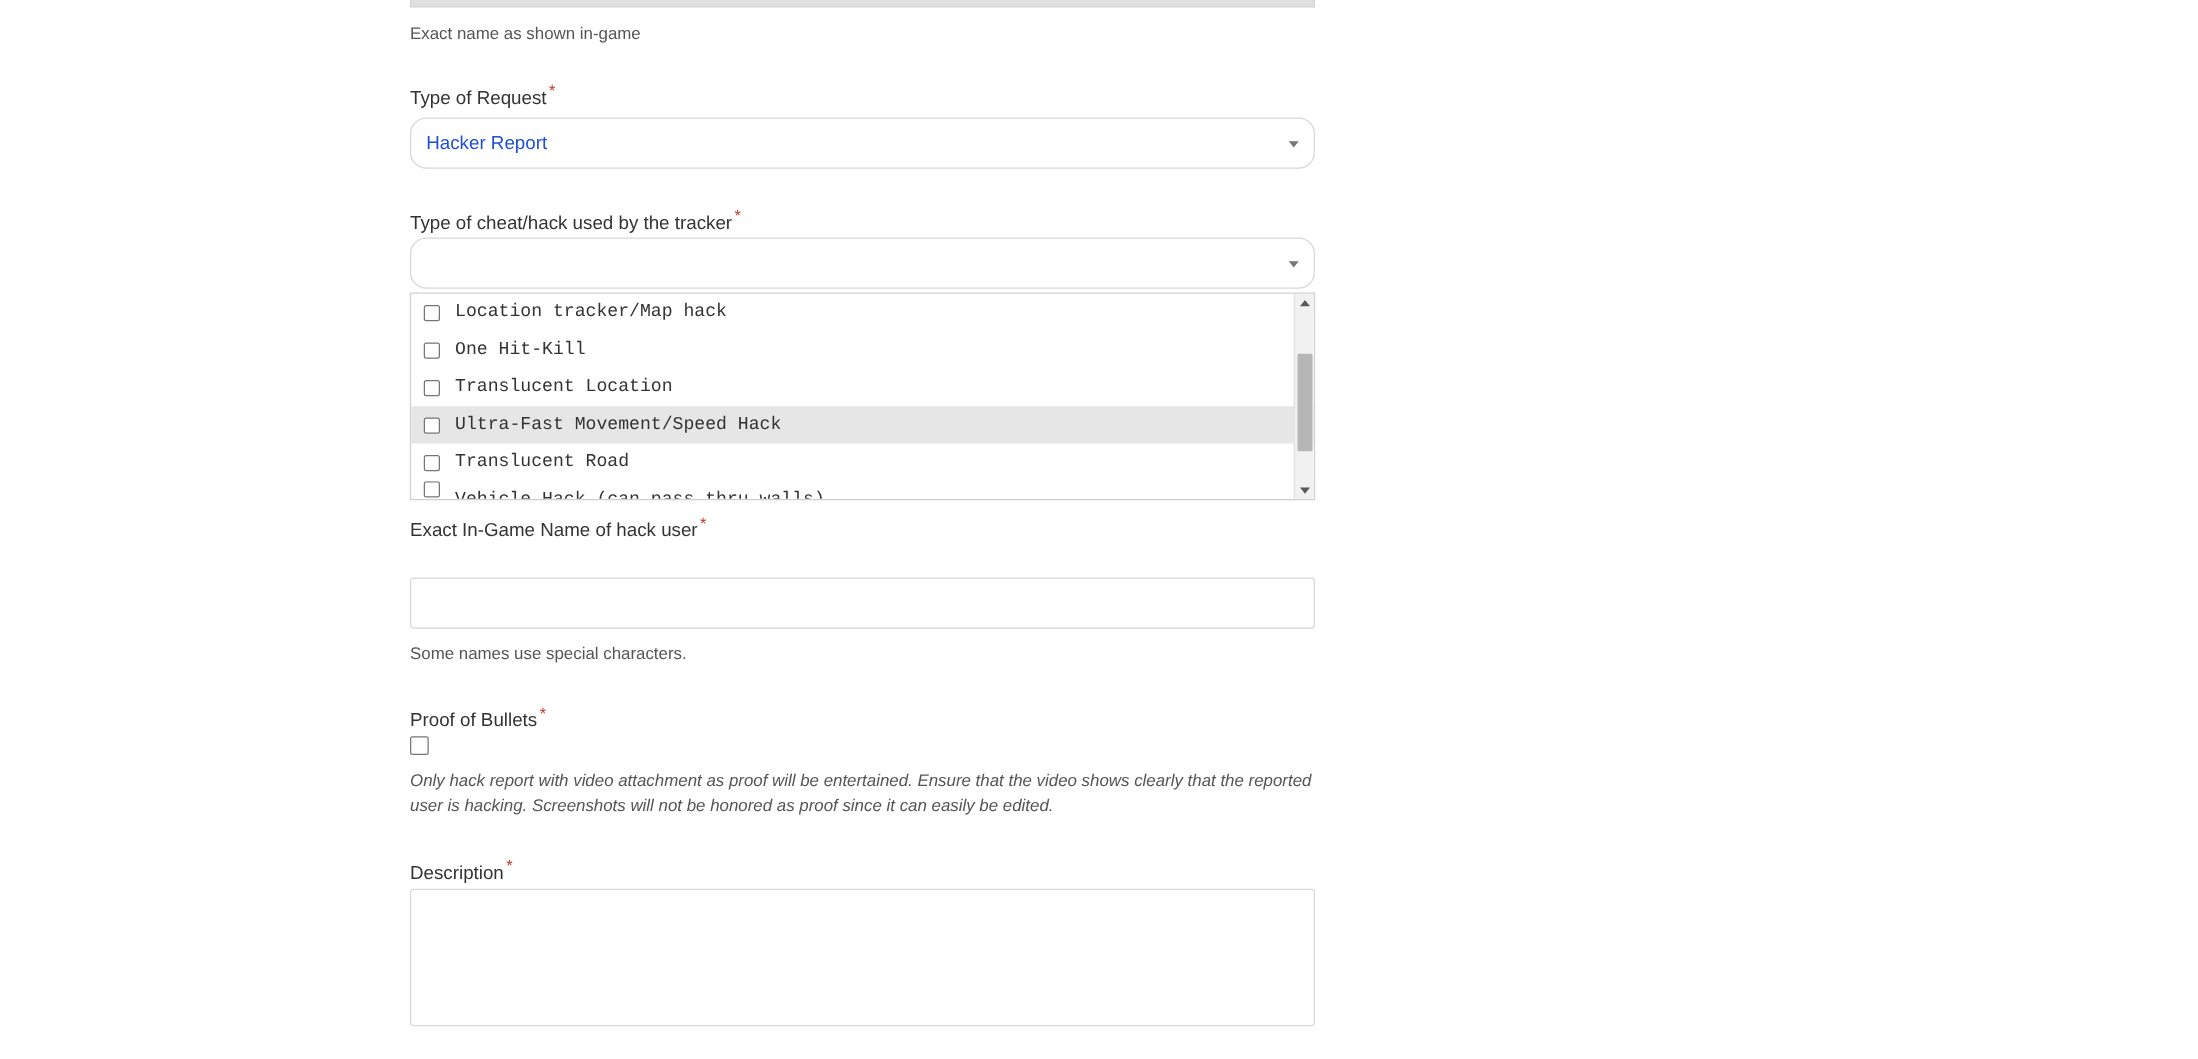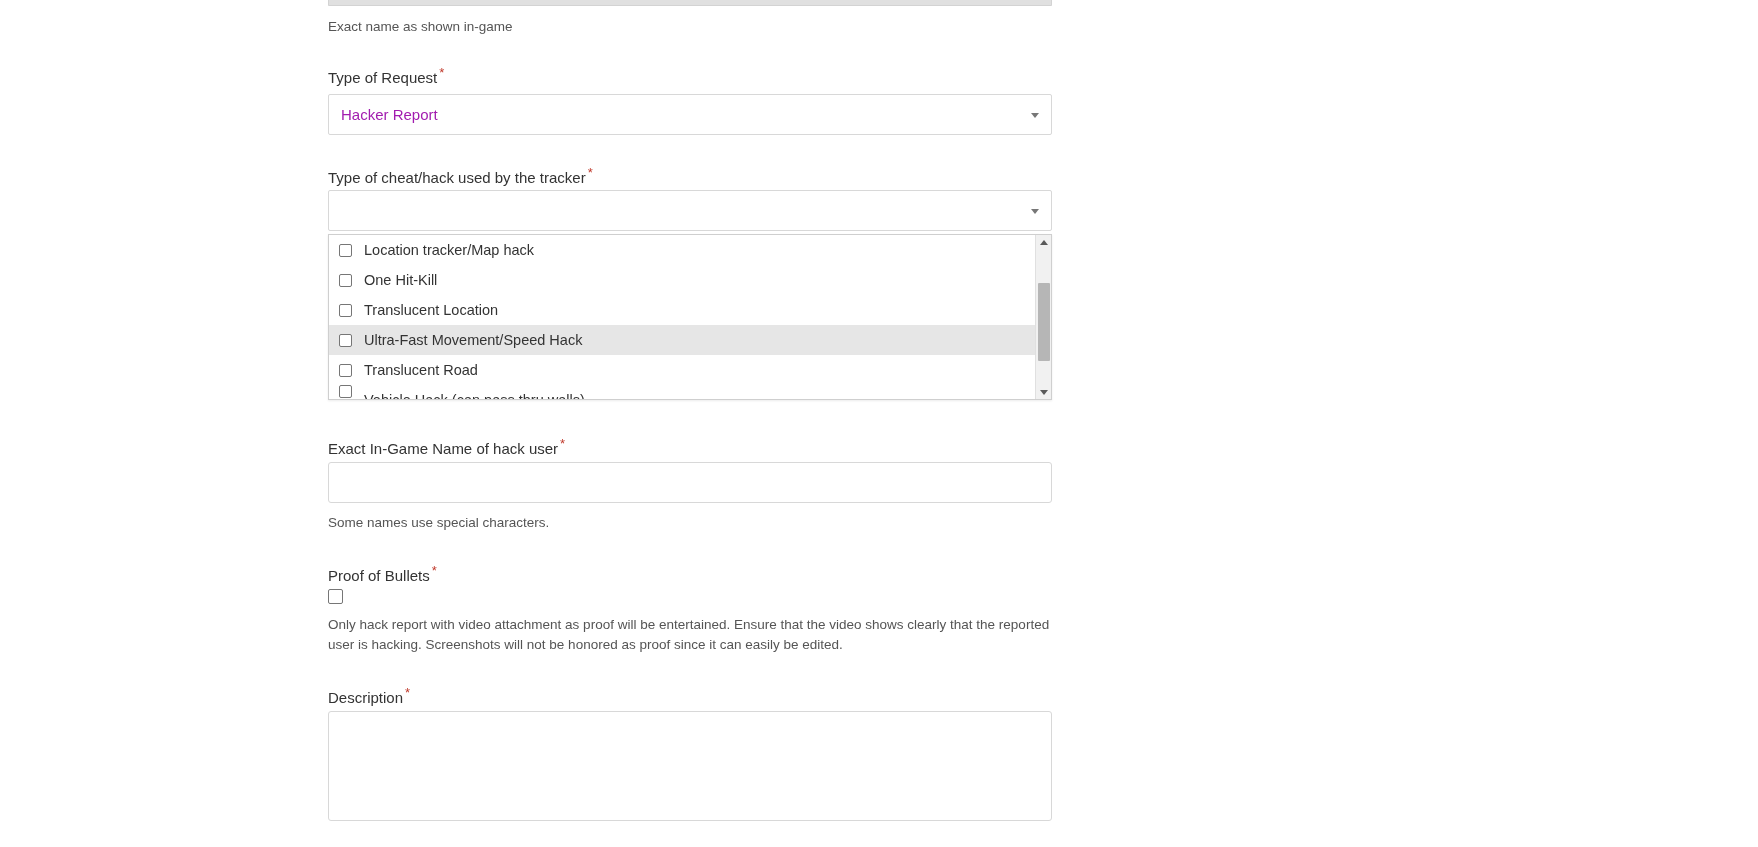--- a/index.html
+++ b/index.html
@@ -72,26 +72,26 @@
     border-radius: 3px 3px 0 0;
   }
 
   
   .select-box {
     position: relative;
     width: 724px;
     height: 41px;
     background: #ffffff;
     border: 1px solid #d8d8d8;
-    border-radius: 2px;
+    border-radius: 13px;
     display: flex;
     align-items: center;
     padding: 0 12px;
     font-size: 15px;
-    color: #a21caf;
+    color: #1d4ed8;
     cursor: default;
   }
   .select-box.empty { }
   .caret {
     position: absolute;
     right: 12px;
     top: 50%;
     width: 0; height: 0;
     margin-top: -2px;
     border-left: 4px solid transparent;
@@ -101,20 +101,21 @@
 
   
   .dropdown-panel {
     position: relative;
     width: 724px;
     background: #ffffff;
     border: 1px solid #cfcfcf;
     border-top: 1px solid #cfcfcf;
     box-shadow: 0 1px 2px rgba(0,0,0,0.08);
     overflow: hidden;
+    font-family: Liberation Mono, monospace;
   }
   .dropdown-list {
     position: relative;
     width: 724px;
   }
   .dd-item {
     display: flex;
     align-items: center;
     height: 30px;
     padding-left: 10px;
@@ -262,32 +263,32 @@
       <div class="sb-arrow up">
           <i></i>
         </div>
       <div class="sb-thumb" style="top:48px; height:78px;"></div>
       <div class="sb-arrow down">
           <i></i>
         </div>
     </div>
   </div>
 
-  <div class="pos field-label" style="top:437px;">
+  <div class="pos field-label" style="top:412px;">
     <span>Exact In-Game Name of hack user</span><span class="req">*</span>
   </div>
   <input class="pos text-input" style="top: 462px;" type="text" placeholder="">
   <div class="pos help-text" style="top:513px;">Some names use special characters.</div>
 
   <div class="pos field-label" style="top:564px;">
     <span>Proof of Bullets</span><span class="req">*</span>
   </div>
   <div class="pos" style="top:589px; left:328px;">
     <span class="single-check"></span>
   </div>
-  <div class="pos help-text" style="top:615px; width:730px;">Only hack report with video attachment as proof will be entertained. Ensure that the video shows clearly that the reported user is hacking. Screenshots will not be honored as proof since it can easily be edited.</div>
+  <div class="pos help-text" style="top:615px; width:730px;font-style:italic;">Only hack report with video attachment as proof will be entertained. Ensure that the video shows clearly that the reported user is hacking. Screenshots will not be honored as proof since it can easily be edited.</div>
 
   <div class="pos field-label" style="top:686px;">
     <span>Description</span><span class="req">*</span>
   </div>
   <textarea class="pos textarea-box" style="top: 711px;" placeholder=""></textarea>
 
 </div>
 
 </body></html>

